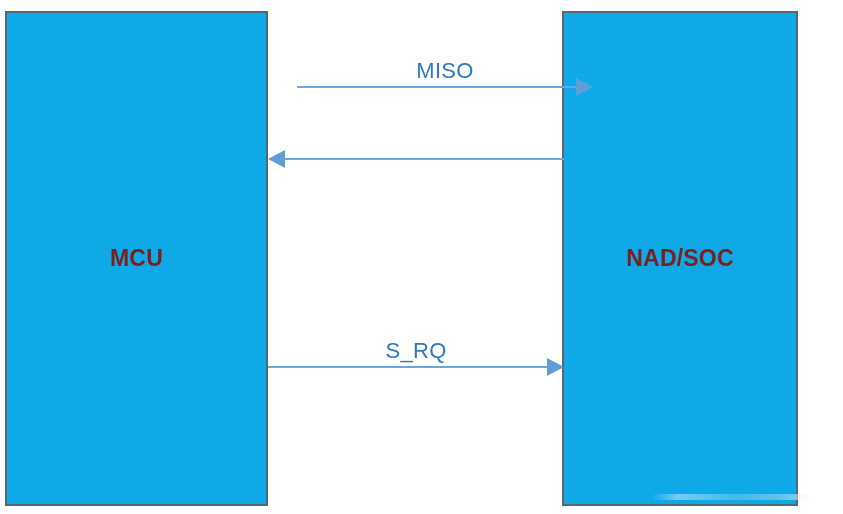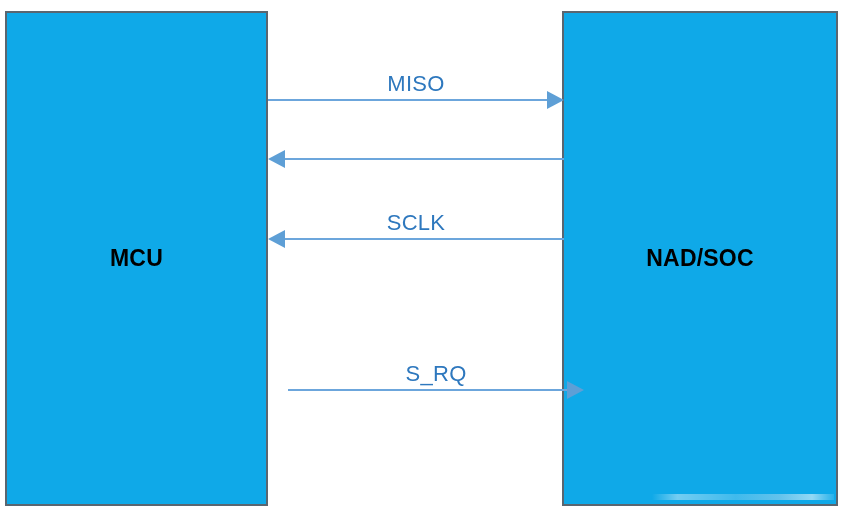--- a/index.html
+++ b/index.html
@@ -21,40 +21,40 @@
   
   .block {
     position: absolute;
     background: #0FA9E8;
     border: 2px solid #5A6670;
     box-sizing: border-box;
     display: flex;
     flex-direction: column;
     align-items: center;
     justify-content: center;
-    color: #000000;
+    color: #7f1d1d;
     font-weight: bold;
     font-size: 23px;
     line-height: 1.42;
     letter-spacing: 0.2px;
     text-align: center;
     user-select: none;
   }
   .block .ln { display: block; }
 
   #block-mcu {
     left: 5px;
     top: 11px;
     width: 263px;
     height: 495px;
   }
   #block-nad {
     left: 562px;
     top: 11px;
-    width: 276px;
+    width: 236px;
     height: 495px;
   }
 
   
   .signal {
     position: absolute;
     left: 268px;
     width: 296px;
     height: 74px;
   }
@@ -92,25 +92,25 @@
     border-left: 17px solid #5E9FD6;
   }
   .signal.dir-left .sig-head {
     left: 0;
     border-right: 17px solid #5E9FD6;
   }
   .signal.dir-right .sig-line { right: 14px; left: 0; }
   .signal.dir-left  .sig-line { left: 14px; right: 0; }
 
   
-  #sig-0 { top: 45px; }
+  #sig-0 { top: 32px; margin-left: 29px; }
   #sig-1 { top: 104px; }
   #sig-2 { top: 184px; }
   #sig-3 { top: 257px; }
-  #sig-4 { top: 335px; margin-left: 20px; }
+  #sig-4 { top: 312px; }
   #sig-5 { top: 407px; }
 
   
   #bottom-artifact {
     position: absolute;
     left: 652px;
     top: 494px;
     width: 182px;
     height: 6px;
     background: linear-gradient(90deg,
@@ -140,25 +140,20 @@
     <span class="sig-label">MISO</span>
     <span class="sig-line"></span>
     <span class="sig-head"></span>
   </div>
 
   <div class="signal dir-left" id="sig-1">
     <span class="sig-line"></span>
     <span class="sig-head"></span>
   </div>
 
-  <div class="signal dir-left" id="sig-2">
-    <span class="sig-label">SCLK</span>
-    <span class="sig-line"></span>
-    <span class="sig-head"></span>
-  </div>
 
 
   <div class="signal dir-right" id="sig-4">
     <span class="sig-label">S_RQ</span>
     <span class="sig-line"></span>
     <span class="sig-head"></span>
   </div>
 
 
   <div id="bottom-artifact"></div>

